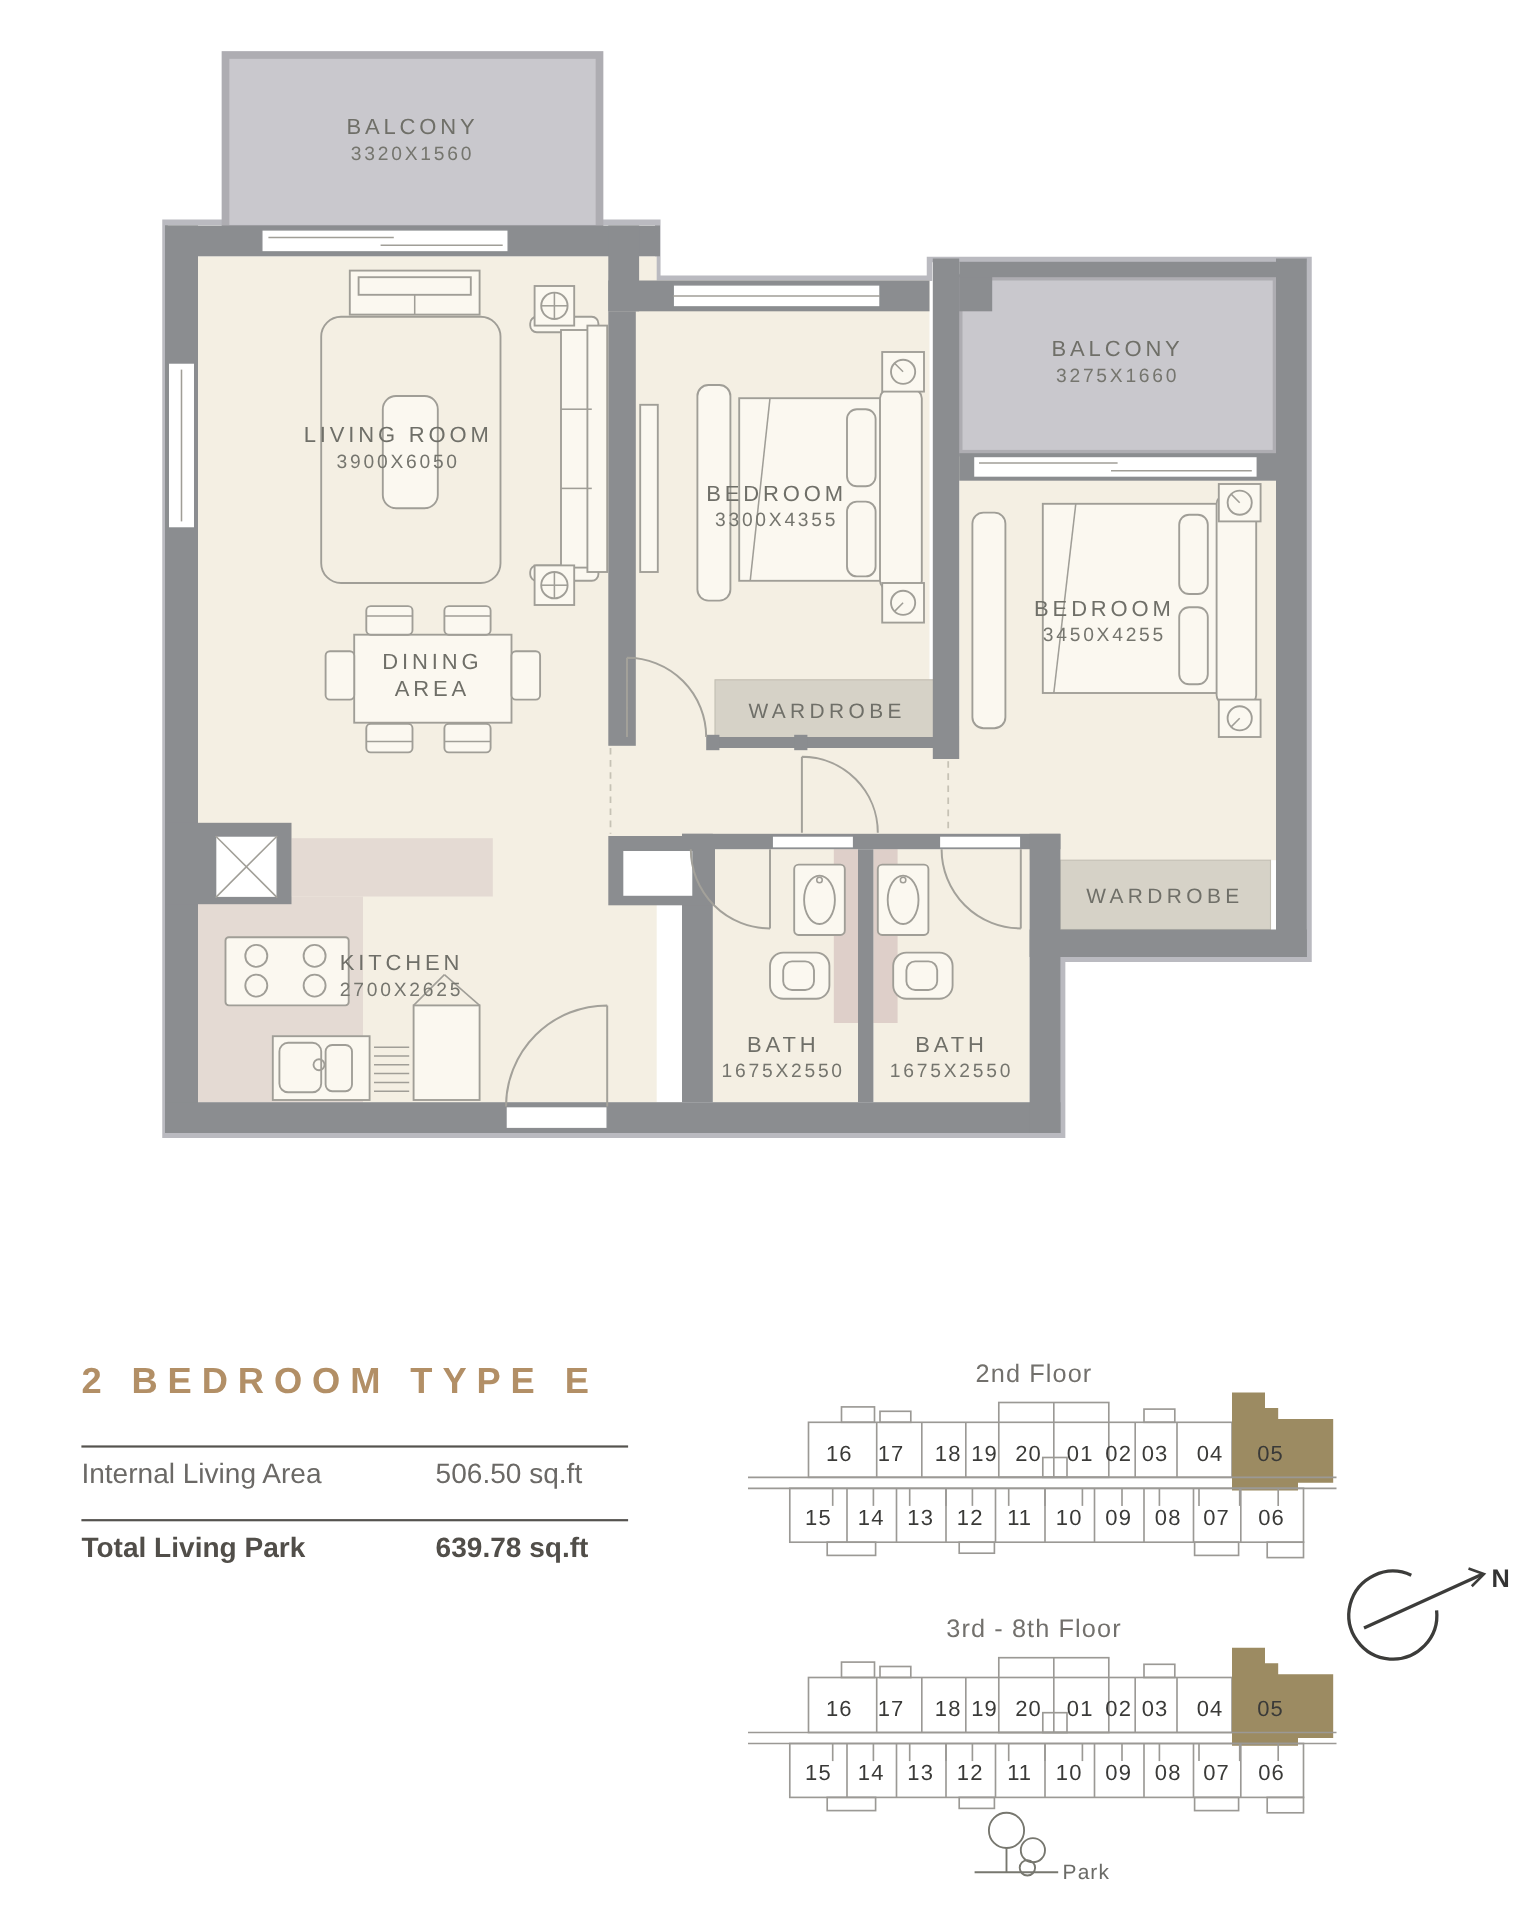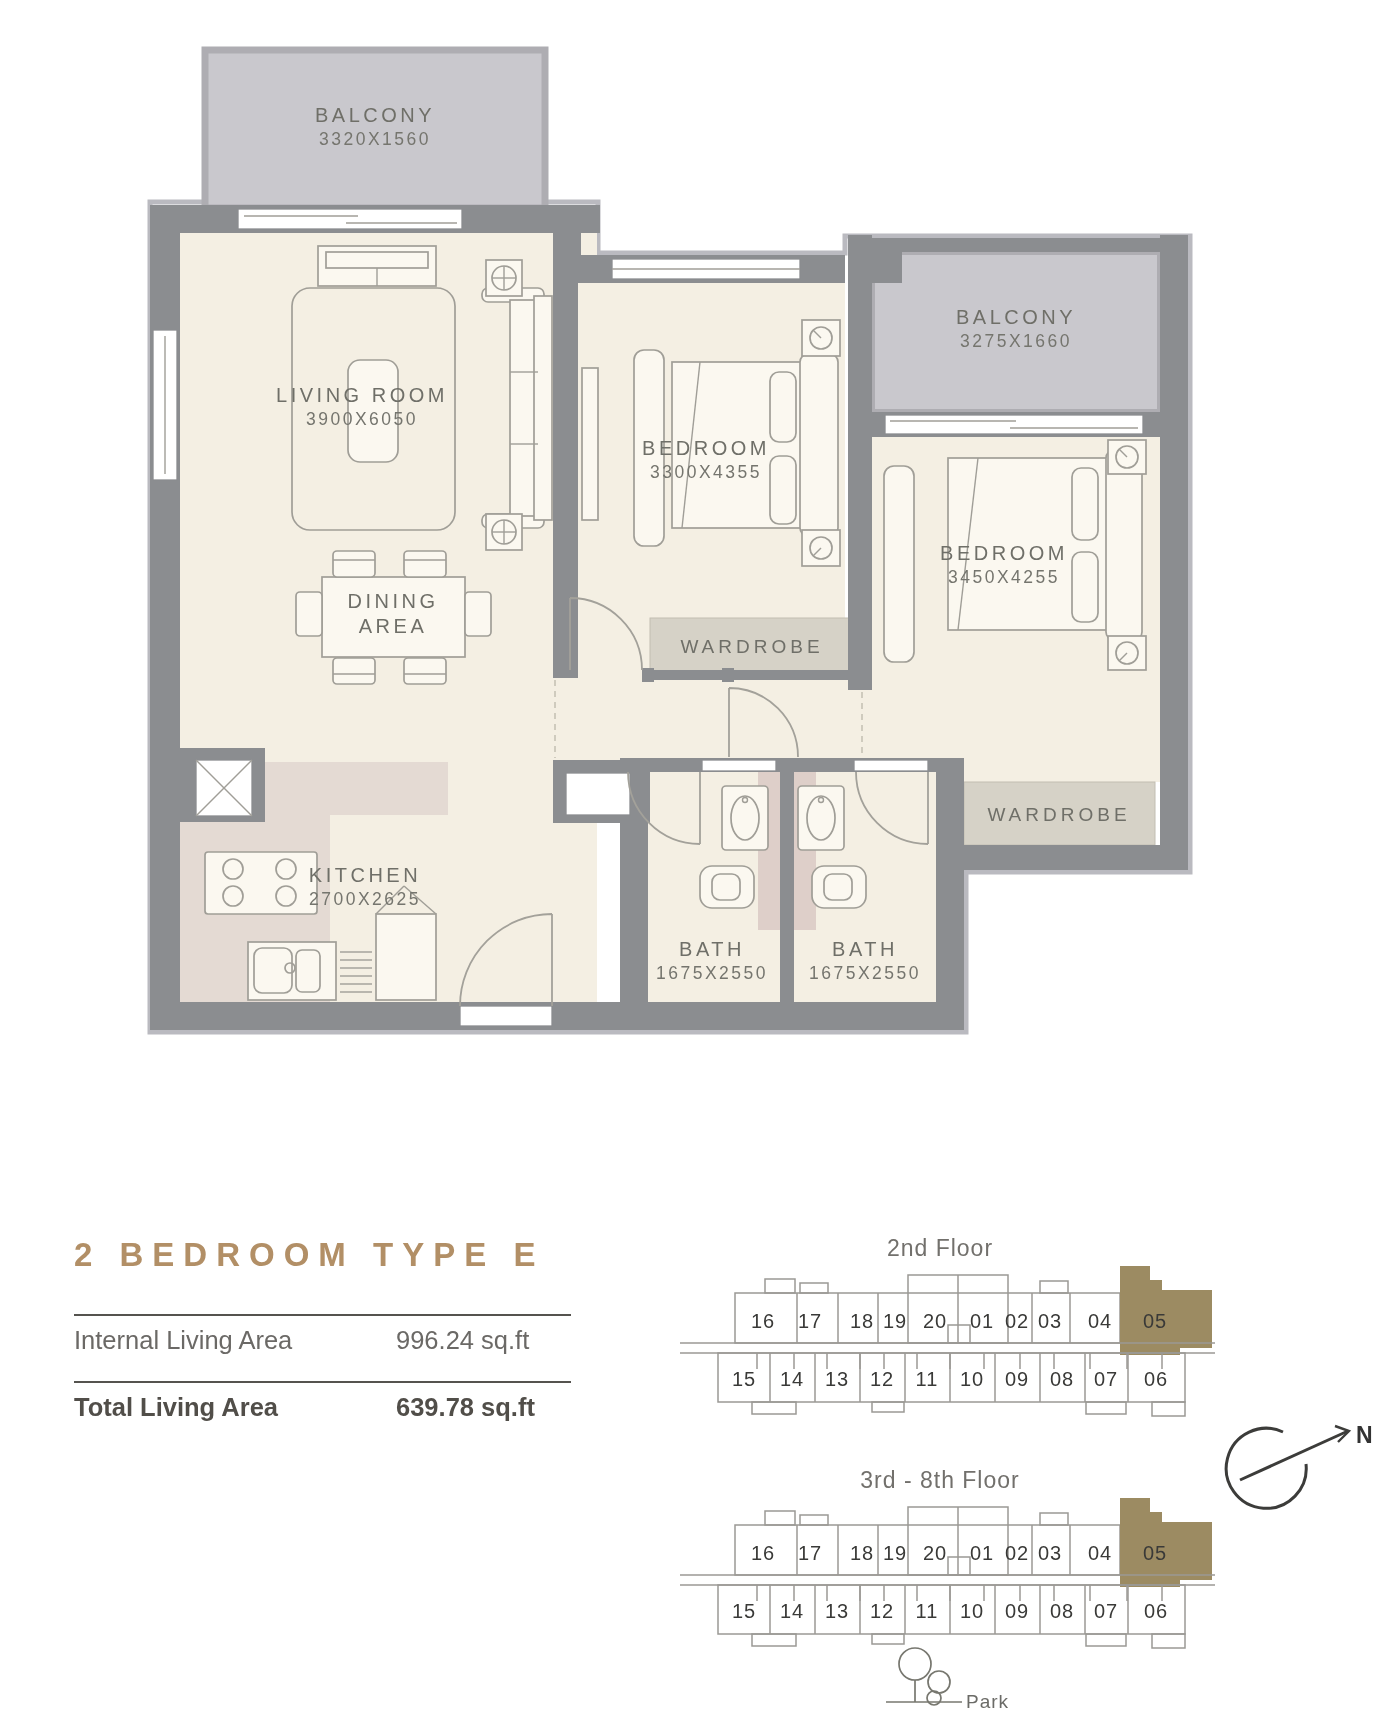--- a/index.html
+++ b/index.html
@@ -355,21 +355,21 @@
   </g>
   <text class="north" x="1356" y="1443">N</text>
 </svg>
 
   
   <div class="panel">
     <div class="title">2 BEDROOM TYPE E</div>
     <hr class="rule">
     <div class="arow">
       <span class="lbl">Internal Living Area</span>
-      <span class="val">996.24 sq.ft</span>
+      <span class="val">506.50 sq.ft</span>
     </div>
     <hr class="rule2">
     <div class="arow total">
-      <span class="lbl">Total Living Area</span>
+      <span class="lbl">Total Living Park</span>
       <span class="val">639.78 sq.ft</span>
     </div>
   </div>
 </div>
 
 </body></html>

